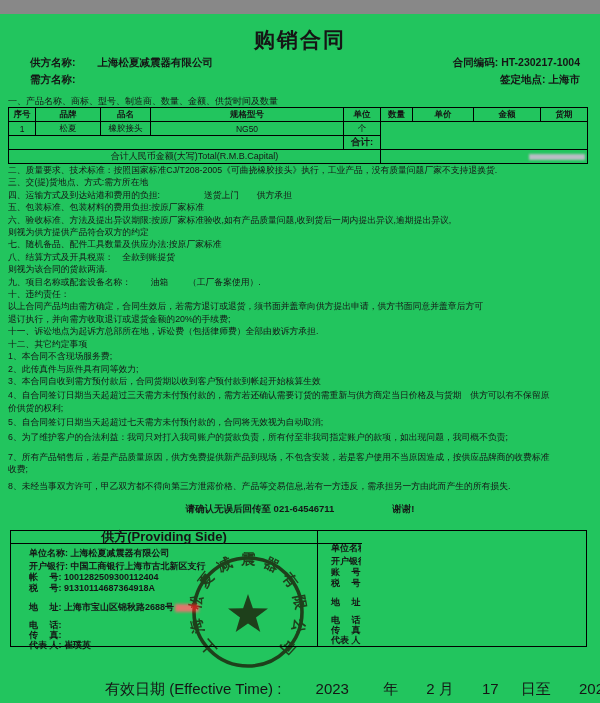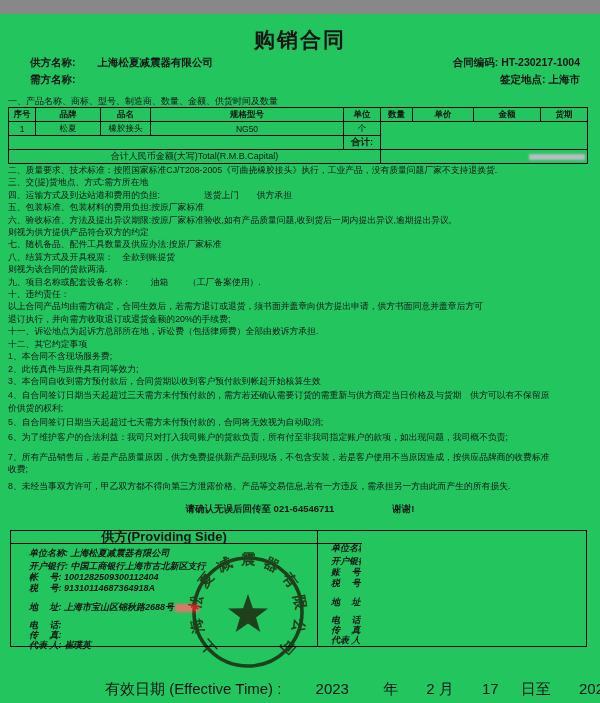--- a/index.html
+++ b/index.html
@@ -33,21 +33,21 @@
   
   .fax{position:absolute;top:489px;left:0;width:100%;text-align:center;font-size:9.5px;font-weight:bold;}
   .fax .thanks{margin-left:58px;}
   
   .btable{position:absolute;top:516px;left:10px;width:577px;height:117px;border:1.5px solid #000;
           display:flex;box-sizing:border-box;}
   .bleft{width:307px;border-right:1.5px solid #000;box-sizing:border-box;}
   .bright{flex:1;position:relative;}
   .bhead{height:12px;line-height:12px;text-align:center;font-weight:bold;font-size:13px;border-bottom:1px solid #000;}
   .bhead-partial{position:absolute;top:0;left:0;width:44px;height:12px;border-bottom:1px solid #000;}
-  .brow{height:10px;line-height:10px;font-size:9px;font-weight:bold;padding-left:18px;white-space:nowrap;font-style:italic;}
+  .brow{height:10px;line-height:10px;font-size:9px;font-weight:bold;padding-left:18px;white-space:nowrap;}
   .brow .bl{display:inline-block;}
   .r1{margin-top:4px;} .r2{margin-top:3px;} .r3{margin-top:1px;} .r4{margin-top:1px;}
   .r5{margin-top:9px;} .r6{margin-top:8px;} .r7{margin-top:0;} .r8{margin-top:0;}
   .bright .brow{padding-left:13px;width:30px;overflow:hidden;}
   .bright .rows{margin-top:12px;}
   .redact{display:inline-block;width:24px;height:8px;background:#e2766d;filter:blur(1.5px);
           vertical-align:middle;margin-left:1px;}
   
   .stamp{position:absolute;left:188px;top:538px;width:120px;height:120px;opacity:.88;
          mix-blend-mode:multiply;pointer-events:none;}

